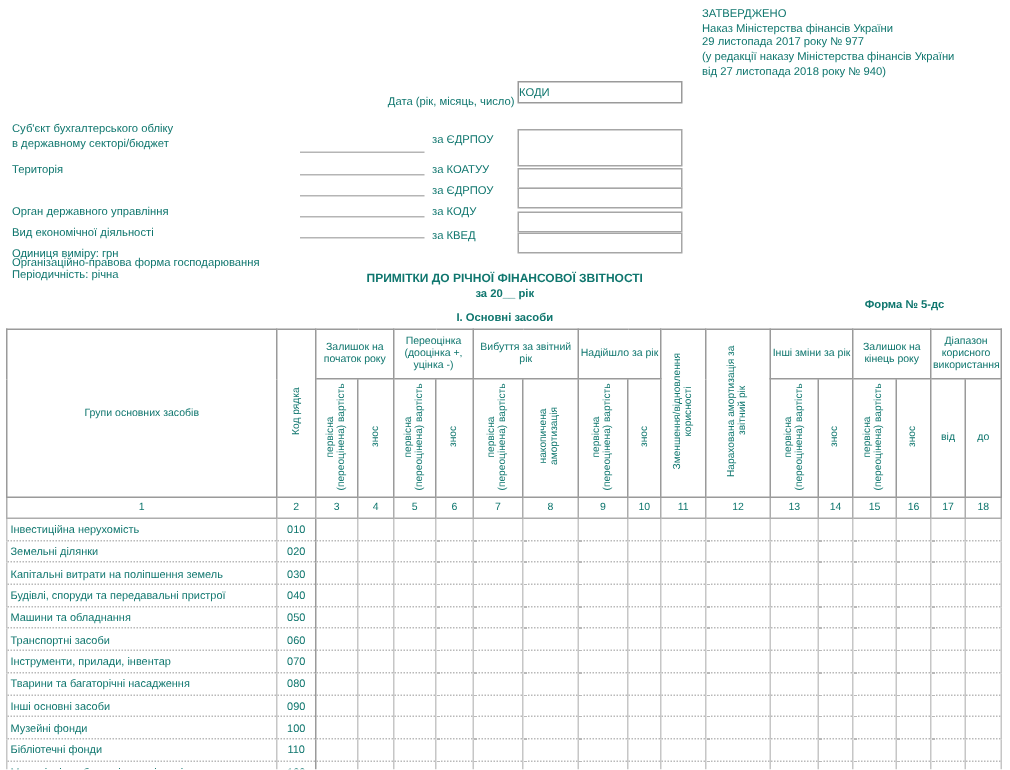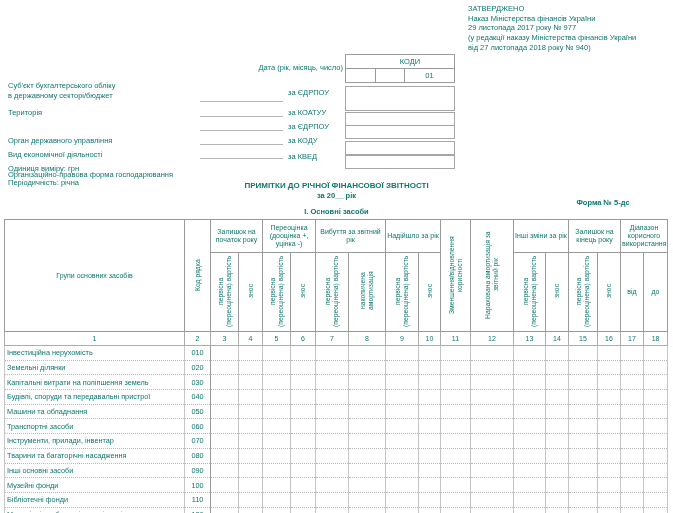--- a/index.html
+++ b/index.html
@@ -5,21 +5,21 @@
   html,body{margin:0;padding:0;background:#fff;}
   .page{
     position:relative;width:673px;height:513px;background:#ffffff;
     font-family:"Liberation Sans","DejaVu Sans",sans-serif;color:#0f766e;overflow:hidden;
   }
   .abs{position:absolute;}
   
   .approved{left:468px;top:4px;font-size:7.5px;line-height:9.7px;}
   
   .kody-wrap{left:345px;top:54px;width:110px;}
-  .kody-header{height:13px;border:1px solid #9a9a9a;text-align:center;font-size:7.5px;line-height:13px;padding-left:20px;}
+  .kody-header{height:13px;border:1px solid #9a9a9a;font-size:7.5px;line-height:13px;}
   .date-row{display:flex;height:13px;border-left:1px solid #9a9a9a;border-bottom:1px solid #9a9a9a;}
   .date-cell{border-right:1px solid #9a9a9a;height:100%;font-size:7.5px;line-height:13px;text-align:center;}
   .dc1{width:30px;}.dc2{width:28px;}.dc3{width:50px;}
   .code-box{left:345px;width:108px;border:1px solid #a6a6a6;background:#fff;}
   
   .lbl{font-size:7.5px;line-height:9.5px;white-space:nowrap;}
   .underline{border-bottom:1px solid #b5b5b5;height:9px;width:83px;left:200px;}
   .codename{left:288px;font-size:7.5px;white-space:nowrap;}
   .right-align{text-align:right;}
   
@@ -62,25 +62,20 @@
   <div class="abs approved">
     <div>ЗАТВЕРДЖЕНО</div>
     <div>Наказ Міністерства фінансів України</div>
     <div>29 листопада 2017 року № 977</div>
     <div>(у редакції наказу Міністерства фінансів України</div>
     <div>від 27 листопада 2018 року № 940)</div>
   </div>
 
   <div class="abs kody-wrap">
     <div class="kody-header">КОДИ</div>
-    <div class="date-row">
-      <div class="date-cell dc1"></div>
-      <div class="date-cell dc2"></div>
-      <div class="date-cell dc3">01</div>
-    </div>
   </div>
   <div class="abs lbl right-align" style="left:180px;top:63px;width:163px;">Дата (рік, місяць, число)</div>
 
   <div class="abs code-box" style="top:86px;height:23px;"></div>
   <div class="abs code-box" style="top:112px;height:12px;"></div>
   <div class="abs code-box" style="top:125px;height:12px;"></div>
   <div class="abs code-box" style="top:141px;height:12px;"></div>
   <div class="abs code-box" style="top:155px;height:12px;"></div>
 
   <div class="abs lbl" style="left:8px;top:81px;">Суб'єкт бухгалтерського обліку</div>

